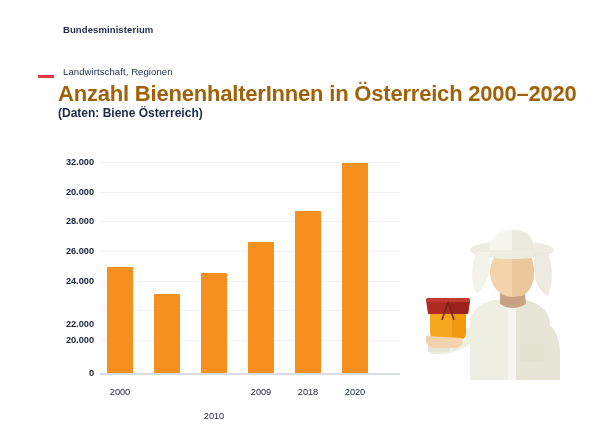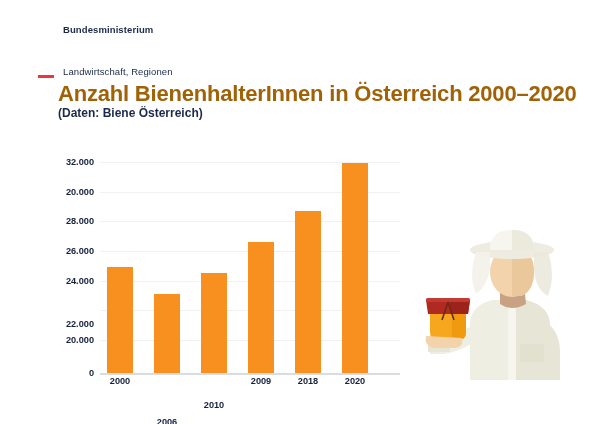--- a/index.html
+++ b/index.html
@@ -130,23 +130,23 @@
     width: 58px;
     height: 224px;
   }
   .bar {
     position: absolute;
     background: #f7901e;
     bottom: 1px;
   }
   .xtick {
     position: absolute;
-    top: 376px;
+    top: 387px;
     font-size: 9.2px;
-    font-weight: bold;
+    font-weight: normal;
     color: #16213c;
     text-align: center;
     transform: translateX(-50%);
     white-space: nowrap;
   }
 
   
   .illustration {
     position: absolute;
     left: 408px;

